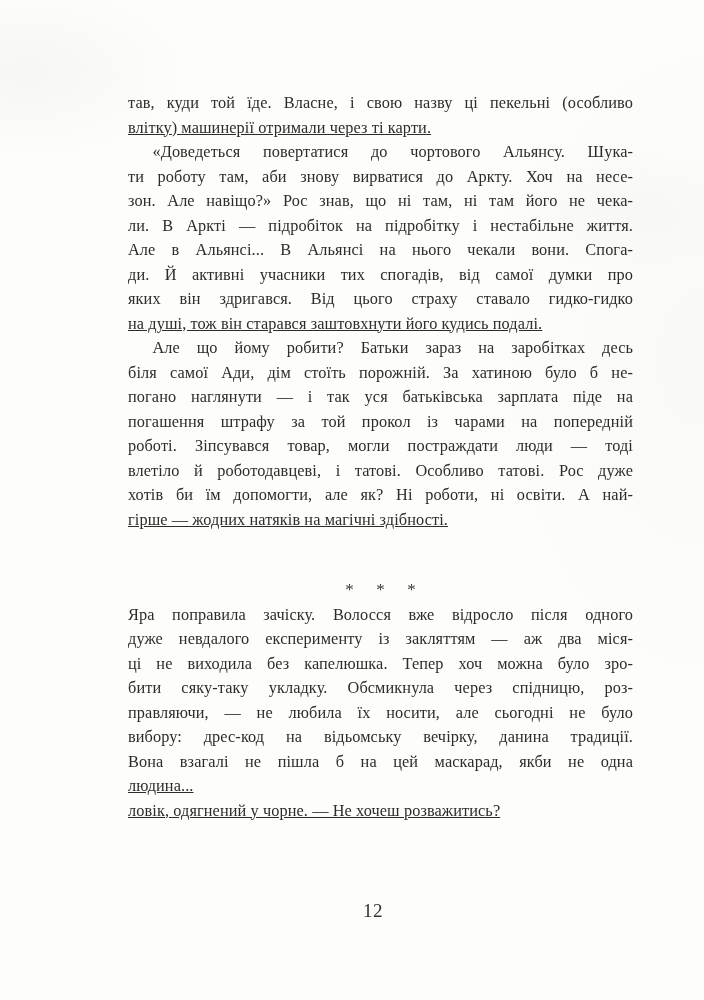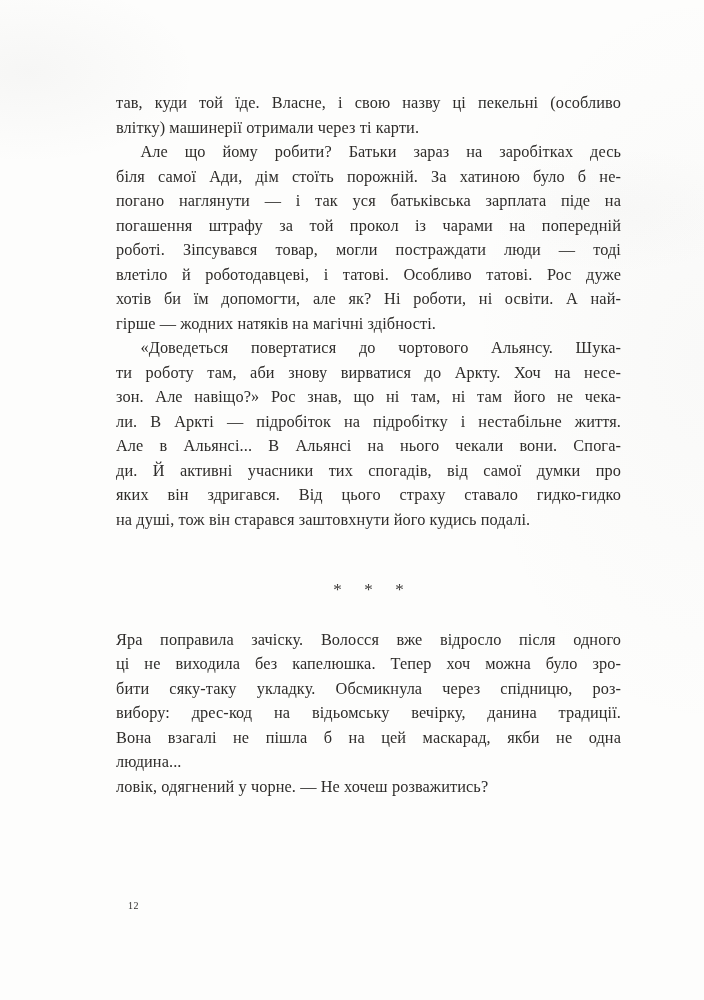--- a/index.html
+++ b/index.html
@@ -16,102 +16,104 @@
     background:
       radial-gradient(ellipse 240px 130px at 28px 72px, rgba(120,120,120,0.05), transparent 70%),
       radial-gradient(ellipse 320px 520px at 700px 360px, rgba(140,140,140,0.035), transparent 72%),
       radial-gradient(ellipse 200px 90px at 620px 210px, rgba(130,130,130,0.03), transparent 70%),
       #fdfdfc;
     font-family: "Liberation Serif", "DejaVu Serif", serif;
     color: #2e2c2a;
   }
   .text-block {
     position: absolute;
-    left: 116px;
+    left: 128px;
     top: 91px;
     width: 505px;
     font-size: 16.3px;
     line-height: 24.5px;
     letter-spacing: 0.1px;
   }
   .ln {
     text-align: justify;
     text-align-last: justify;
     text-justify: inter-word;
     white-space: normal;
     min-height: 24.5px;
   }
   .ln.last {
     text-align-last: left;
+    text-decoration: underline;
   }
   .ln.indent {
     text-indent: 1.5em;
   }
   .separator {
     height: 24.5px;
     margin-top: 46px;
     text-align: center;
     font-size: 17px;
     word-spacing: 18px;
     color: #3a3836;
   }
   .section-2 {
-    margin-top: 25px;
   }
   .page-number {
     position: absolute;
     left: 128px;
     width: 490px;
     top: 900px;
-    text-align: left;
-    font-size: 10px;
+    text-align: center;
+    font-size: 19px;
     letter-spacing: 0.5px;
     color: #33312f;
   }
 </style>
 </head>
 <body>
 
 <div class="page">
   <div class="text-block">
 
     <div class="section">
       <div>
         <div class="ln">тав, куди той їде. Власне, і свою назву ці пекельні (особливо</div>
         <div class="ln last">влітку) машинерії отримали через ті карти.</div>
       </div>
       <div>
+        <div class="ln indent">«Доведеться повертатися до чортового Альянсу. Шука-</div>
+        <div class="ln">ти роботу там, аби знову вирватися до Аркту. Хоч на несе-</div>
+        <div class="ln">зон. Але навіщо?» Рос знав, що ні там, ні там його не чека-</div>
+        <div class="ln">ли. В Аркті — підробіток на підробітку і нестабільне життя.</div>
+        <div class="ln">Але в Альянсі... В Альянсі на нього чекали вони. Спога-</div>
+        <div class="ln">ди. Й активні учасники тих спогадів, від самої думки про</div>
+        <div class="ln">яких він здригався. Від цього страху ставало гидко-гидко</div>
+        <div class="ln last">на душі, тож він старався заштовхнути його кудись подалі.</div>
+      </div>
+      <div>
         <div class="ln indent">Але що йому робити? Батьки зараз на заробітках десь</div>
         <div class="ln">біля самої Ади, дім стоїть порожній. За хатиною було б не-</div>
         <div class="ln">погано наглянути — і так уся батьківська зарплата піде на</div>
         <div class="ln">погашення штрафу за той прокол із чарами на попередній</div>
         <div class="ln">роботі. Зіпсувався товар, могли постраждати люди — тоді</div>
         <div class="ln">влетіло й роботодавцеві, і татові. Особливо татові. Рос дуже</div>
         <div class="ln">хотів би їм допомогти, але як? Ні роботи, ні освіти. А най-</div>
         <div class="ln last">гірше — жодних натяків на магічні здібності.</div>
       </div>
-      <div>
-        <div class="ln indent">«Доведеться повертатися до чортового Альянсу. Шука-</div>
-        <div class="ln">ти роботу там, аби знову вирватися до Аркту. Хоч на несе-</div>
-        <div class="ln">зон. Але навіщо?» Рос знав, що ні там, ні там його не чека-</div>
-        <div class="ln">ли. В Аркті — підробіток на підробітку і нестабільне життя.</div>
-        <div class="ln">Але в Альянсі... В Альянсі на нього чекали вони. Спога-</div>
-        <div class="ln">ди. Й активні учасники тих спогадів, від самої думки про</div>
-        <div class="ln">яких він здригався. Від цього страху ставало гидко-гидко</div>
-        <div class="ln last">на душі, тож він старався заштовхнути його кудись подалі.</div>
-      </div>
     </div>
 
     <div class="separator">* * *</div>
 
     <div class="section section-2">
       <div>
         <div class="ln">Яра поправила зачіску. Волосся вже відросло після одного</div>
+        <div class="ln">дуже невдалого експерименту із закляттям — аж два міся-</div>
         <div class="ln">ці не виходила без капелюшка. Тепер хоч можна було зро-</div>
         <div class="ln">бити сяку-таку укладку. Обсмикнула через спідницю, роз-</div>
+        <div class="ln">правляючи, — не любила їх носити, але сьогодні не було</div>
         <div class="ln">вибору: дрес-код на відьомську вечірку, данина традиції.</div>
         <div class="ln">Вона взагалі не пішла б на цей маскарад, якби не одна</div>
         <div class="ln last">людина...</div>
       </div>
       <div>
         <div class="ln last">ловік, одягнений у чорне. — Не хочеш розважитись?</div>
       </div>
     </div>
 
   </div>

